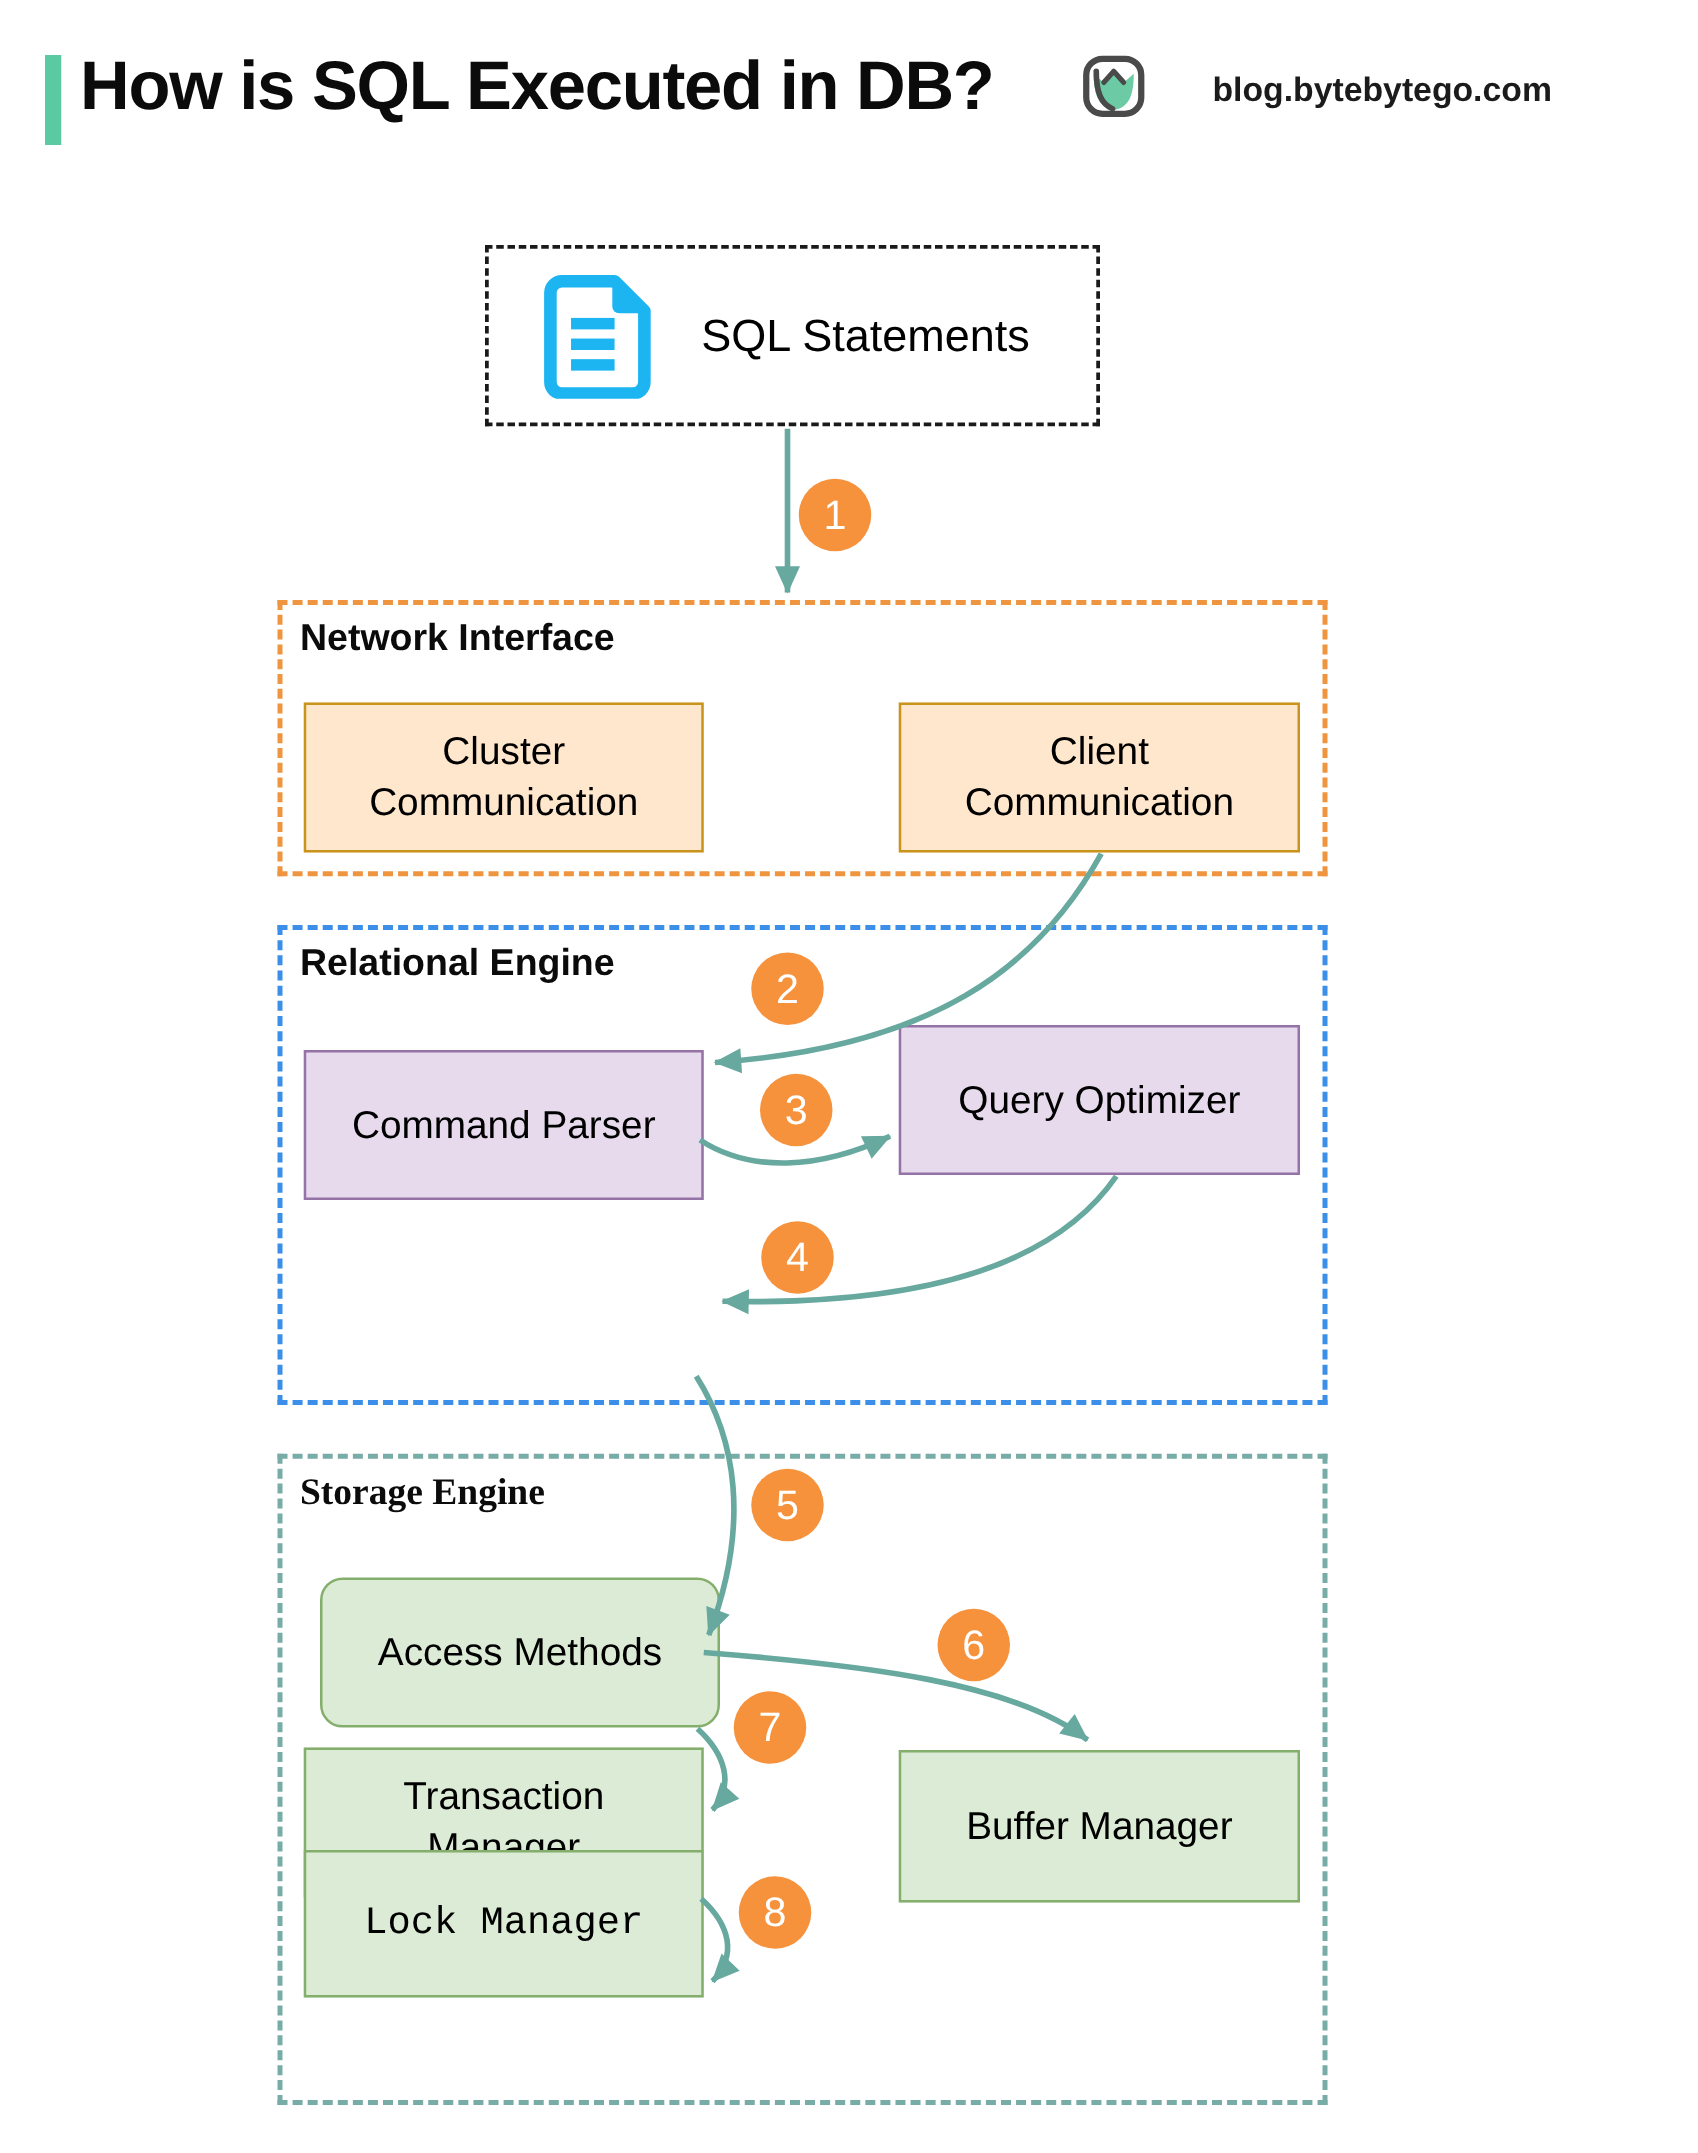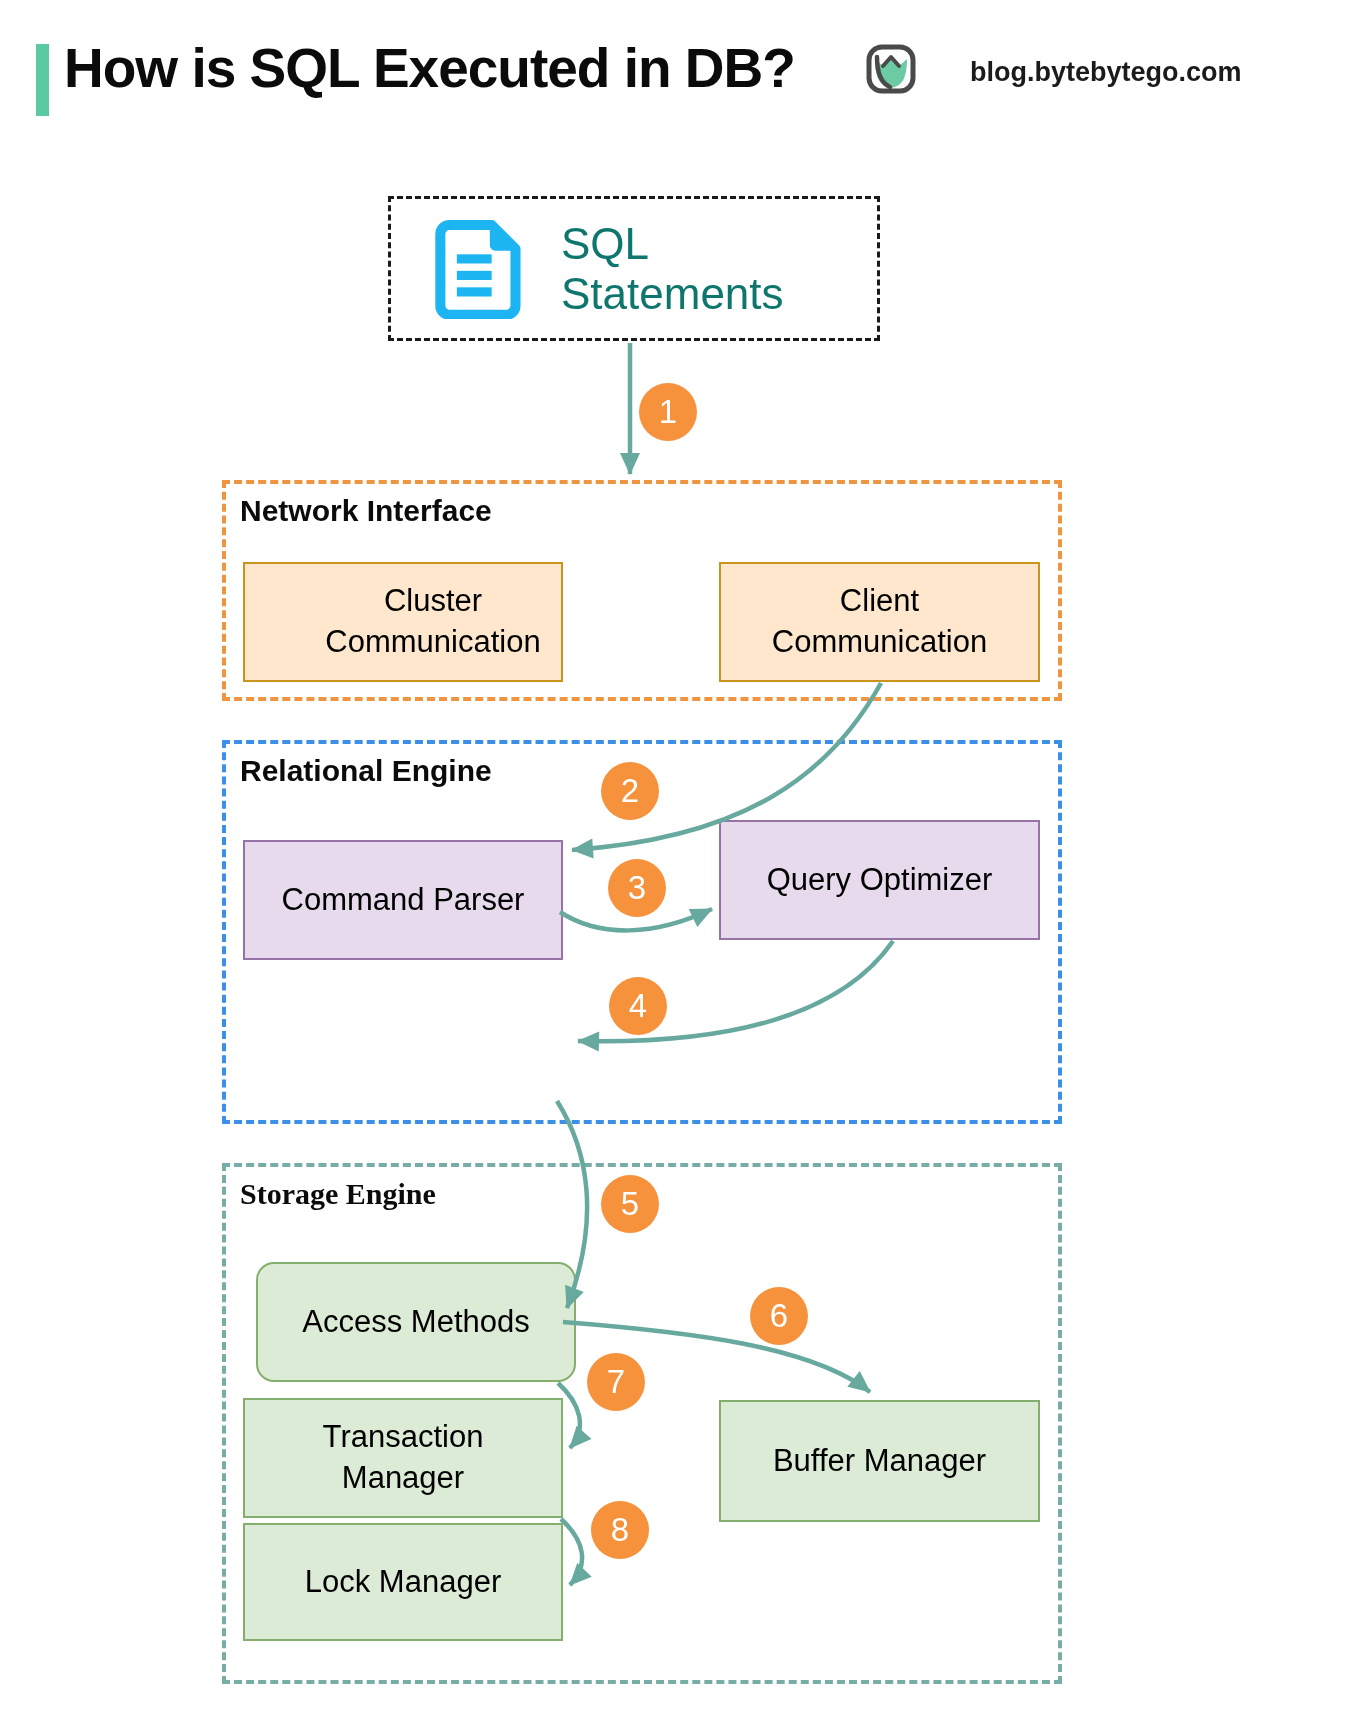--- a/index.html
+++ b/index.html
@@ -14,48 +14,48 @@
   .title{left:64px;top:36px;font-size:55px;font-weight:600;letter-spacing:-1px;color:#0b0b0b;white-space:nowrap;}
   .logo{left:866px;top:44px;width:50px;height:50px;}
   .logo-text{left:922px;top:57px;font-size:27px;font-weight:700;color:#1b1b1b;white-space:nowrap;margin-left:48px;}
 
   
   .sql-box{
     left:388px;top:196px;width:492px;height:145px;border:3px dashed #1a1a1a;
     display:flex;align-items:center;box-sizing:border-box;padding-left:42px;background:#fff;
   }
   .sql-box .doc-icon{width:88px;height:100px;flex:0 0 auto;margin-right:40px;}
-  .sql-label{font-size:44px;color:#0f766e;}
+  .sql-label{font-size:36px;color:#000000;}
 
   
   .section{border:4px dashed;box-sizing:border-box;background:transparent;}
   .sec-network{left:222px;top:480px;width:840px;height:221px;border-color:#f0953f;}
   .sec-relational{left:222px;top:740px;width:840px;height:384px;border-color:#3b8fe8;}
   .sec-storage{left:222px;top:1163px;width:840px;height:521px;border-color:#78aca6;font-family:Liberation Serif, serif;}
   .sec-label{position:absolute;left:14px;top:10px;font-size:30px;font-weight:700;color:#0b0b0b;white-space:nowrap;}
 
   
   .node{
     display:flex;align-items:center;justify-content:center;text-align:center;
     font-size:31px;line-height:1.32;border:2px solid;box-sizing:border-box;z-index:2;
   }
   .node span{display:inline-block;max-width:256px;}
   .orange{background:#ffe7cd;border-color:#c9941c;}
   .purple{background:#e6daec;border-color:#9673a6;}
   .blue  {background:#dbe8fb;border-color:#6c8ebf;}
   .green {background:#dcebd5;border-color:#84ae6b;}
 
-  .n-cluster{left:243px;top:562px;width:320px;height:120px;justify-content:flex-end;}
+  .n-cluster{left:243px;top:562px;width:320px;height:120px;}
   .n-client {left:719px;top:562px;width:321px;height:120px;}
   .n-parser {left:243px;top:820px;width:320px;height:120px;margin-top:20px;}
   .n-optimizer{left:719px;top:820px;width:321px;height:120px;}
   .n-executor{left:243px;top:985px;width:320px;height:115px;}
   .n-access{left:256px;top:1262px;width:320px;height:120px;border-radius:18px;}
   .n-transaction{left:243px;top:1398px;width:320px;height:120px;}
-  .n-lock{left:243px;top:1523px;width:320px;height:118px;}
+  .n-lock{left:243px;top:1480px;width:320px;height:118px;font-family:Liberation Mono, monospace;}
   .n-buffer{left:719px;top:1400px;width:321px;height:122px;}
 
   
   .arrows{left:0;top:0;width:1358px;height:1722px;z-index:3;pointer-events:none;}
 
   
   .step{
     width:58px;height:58px;border-radius:50%;background:#f6913c;color:#fff;
     display:flex;align-items:center;justify-content:center;font-size:33px;z-index:4;
   }

